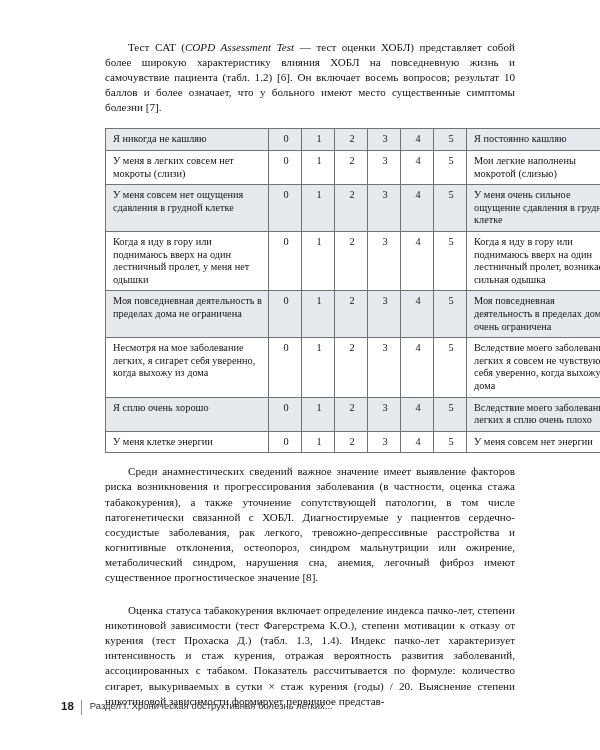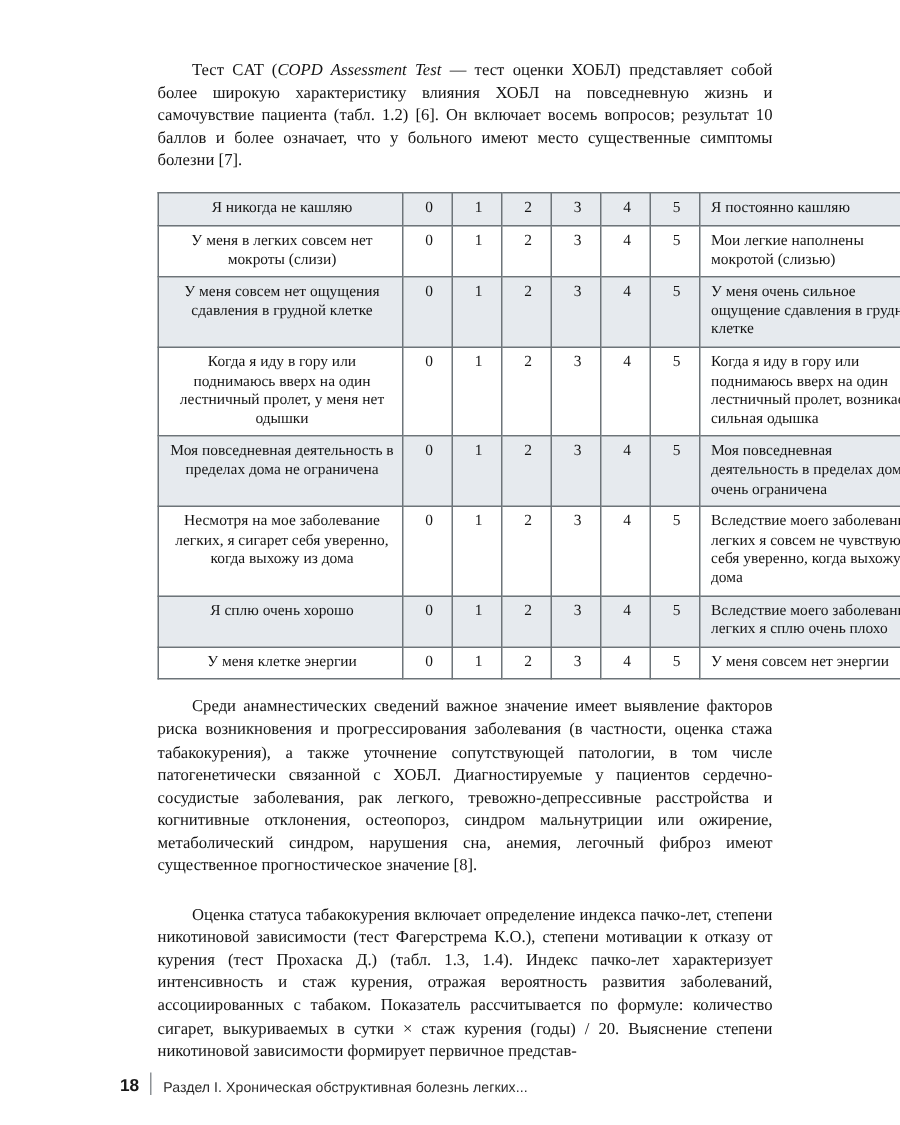--- a/index.html
+++ b/index.html
@@ -71,21 +71,20 @@
     line-height: 12.6px;
     padding: 4px 5px 4px 7px;
     vertical-align: top;
     color: #141414;
   }
   table.cat-table tr.shaded td {
     background: #e6eaee;
   }
   td.statement {
     width: 150px;
-    text-align: center;
   }
   td.score {
     width: 20px;
     text-align: center;
     padding: 4px 0 4px 0;
   }
   td.statement-right {
     width: 140px;
   }
 
@@ -98,22 +97,22 @@
   }
 
   
   .footer {
     position: absolute;
     left: 0;
     top: 700px;
     width: 600px;
     height: 30px;
     display: flex;
-    align-items: flex-end;
-    padding-left: 80px;
+    align-items: flex-start;
+    padding-left: 61px;
     box-sizing: border-box;
   }
   .footer .page-num {
     font-family: "Liberation Sans", "DejaVu Sans", sans-serif;
     font-weight: bold;
     font-size: 11.5px;
     color: #1a1a1a;
     margin-right: 7px;
   }
   .footer .rule {

